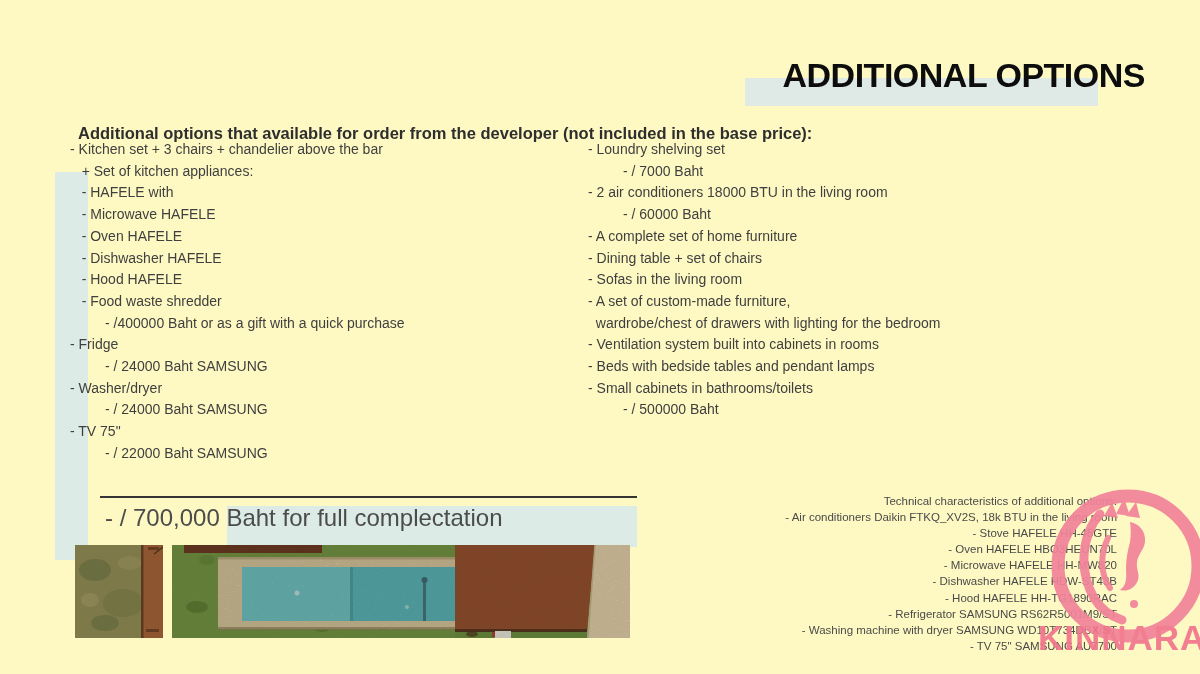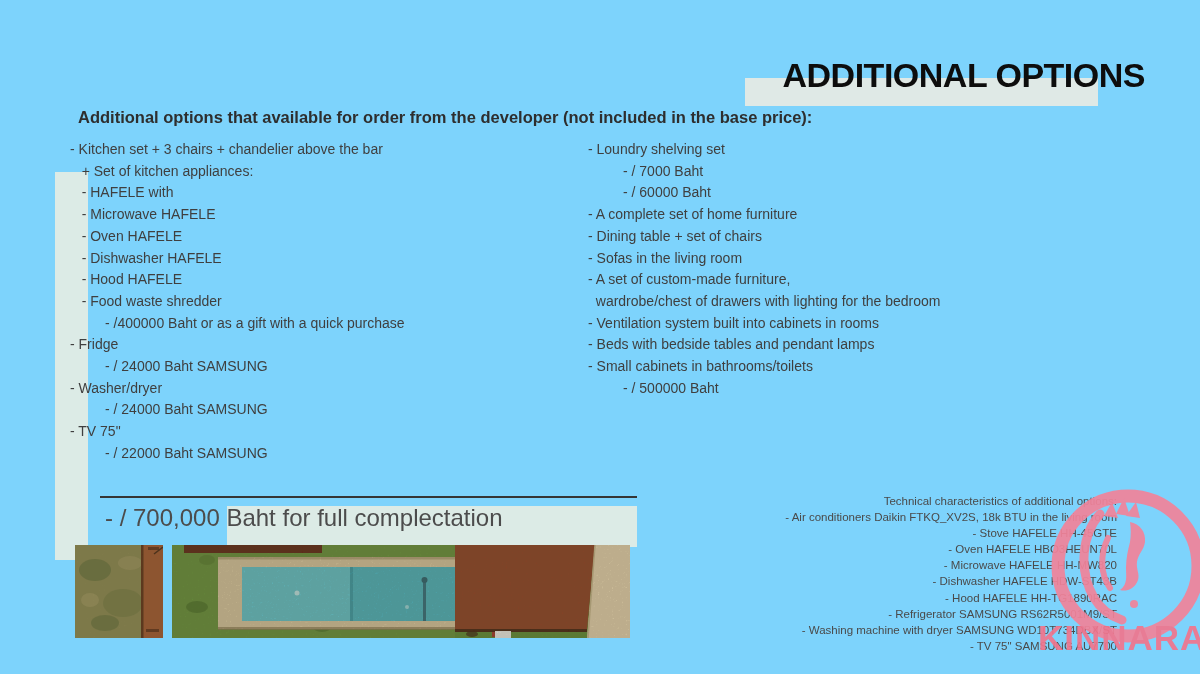--- a/index.html
+++ b/index.html
@@ -1,26 +1,26 @@
 <!DOCTYPE html>
 <html><head>
 <meta charset="utf-8">
 <style>
   html,body{margin:0;padding:0;background:#ffffff;}
-  .slide{position:relative;width:1200px;height:674px;background:#7dd3fc;overflow:hidden;
+  .slide{position:relative;width:1200px;height:674px;background:#fef9c3;overflow:hidden;
          font-family:"Liberation Sans", sans-serif;}
   
   .bar-left{position:absolute;left:55px;top:172px;width:33px;height:388px;background:#dcebe6;}
   .title-hl{position:absolute;left:745px;top:78px;width:353px;height:28px;background:#dfe9e6;}
   .price-hl{position:absolute;left:227px;top:506px;width:410px;height:41px;background:#dcebe6;}
   
   .title{position:absolute;top:56px;right:55px;margin:0;font-size:34px;line-height:38px;
          font-weight:bold;letter-spacing:-0.5px;color:#0d0d0d;white-space:nowrap;}
   
-  .intro{position:absolute;left:78px;top:108px;margin:0;font-size:16.5px;font-weight:bold;
+  .intro{position:absolute;left:78px;top:124px;margin:0;font-size:16.5px;font-weight:bold;
          color:#2e2e2e;white-space:nowrap;}
   
   .col{position:absolute;top:139px;font-size:14px;line-height:21.7px;color:#3f3f3f;}
   .col .line{white-space:pre;}
   .col-left{left:70px;}
   .col-right{left:588px;}
   
   .rule{position:absolute;left:100px;top:496px;width:537px;height:2px;background:#353535;}
   .price{position:absolute;left:105px;top:504px;width:540px;text-align:left;
          font-size:24px;color:#4c4c4c;white-space:nowrap;}
@@ -62,20 +62,21 @@
       <div class="line">- Fridge</div>
       <div class="line">         - / 24000 Baht SAMSUNG</div>
       <div class="line">- Washer/dryer</div>
       <div class="line">         - / 24000 Baht SAMSUNG</div>
       <div class="line">- TV 75"</div>
       <div class="line">         - / 22000 Baht SAMSUNG</div>
     </div>
   <div class="col col-right">
       <div class="line">- Loundry shelving set</div>
       <div class="line">         - / 7000 Baht</div>
+      <div class="line">- 2 air conditioners 18000 BTU in the living room</div>
       <div class="line">         - / 60000 Baht</div>
       <div class="line">- A complete set of home furniture</div>
       <div class="line">- Dining table + set of chairs</div>
       <div class="line">- Sofas in the living room</div>
       <div class="line">- A set of custom-made furniture,</div>
       <div class="line">  wardrobe/chest of drawers with lighting for the bedroom</div>
       <div class="line">- Ventilation system built into cabinets in rooms</div>
       <div class="line">- Beds with bedside tables and pendant lamps</div>
       <div class="line">- Small cabinets in bathrooms/toilets</div>
       <div class="line">         - / 500000 Baht</div>

